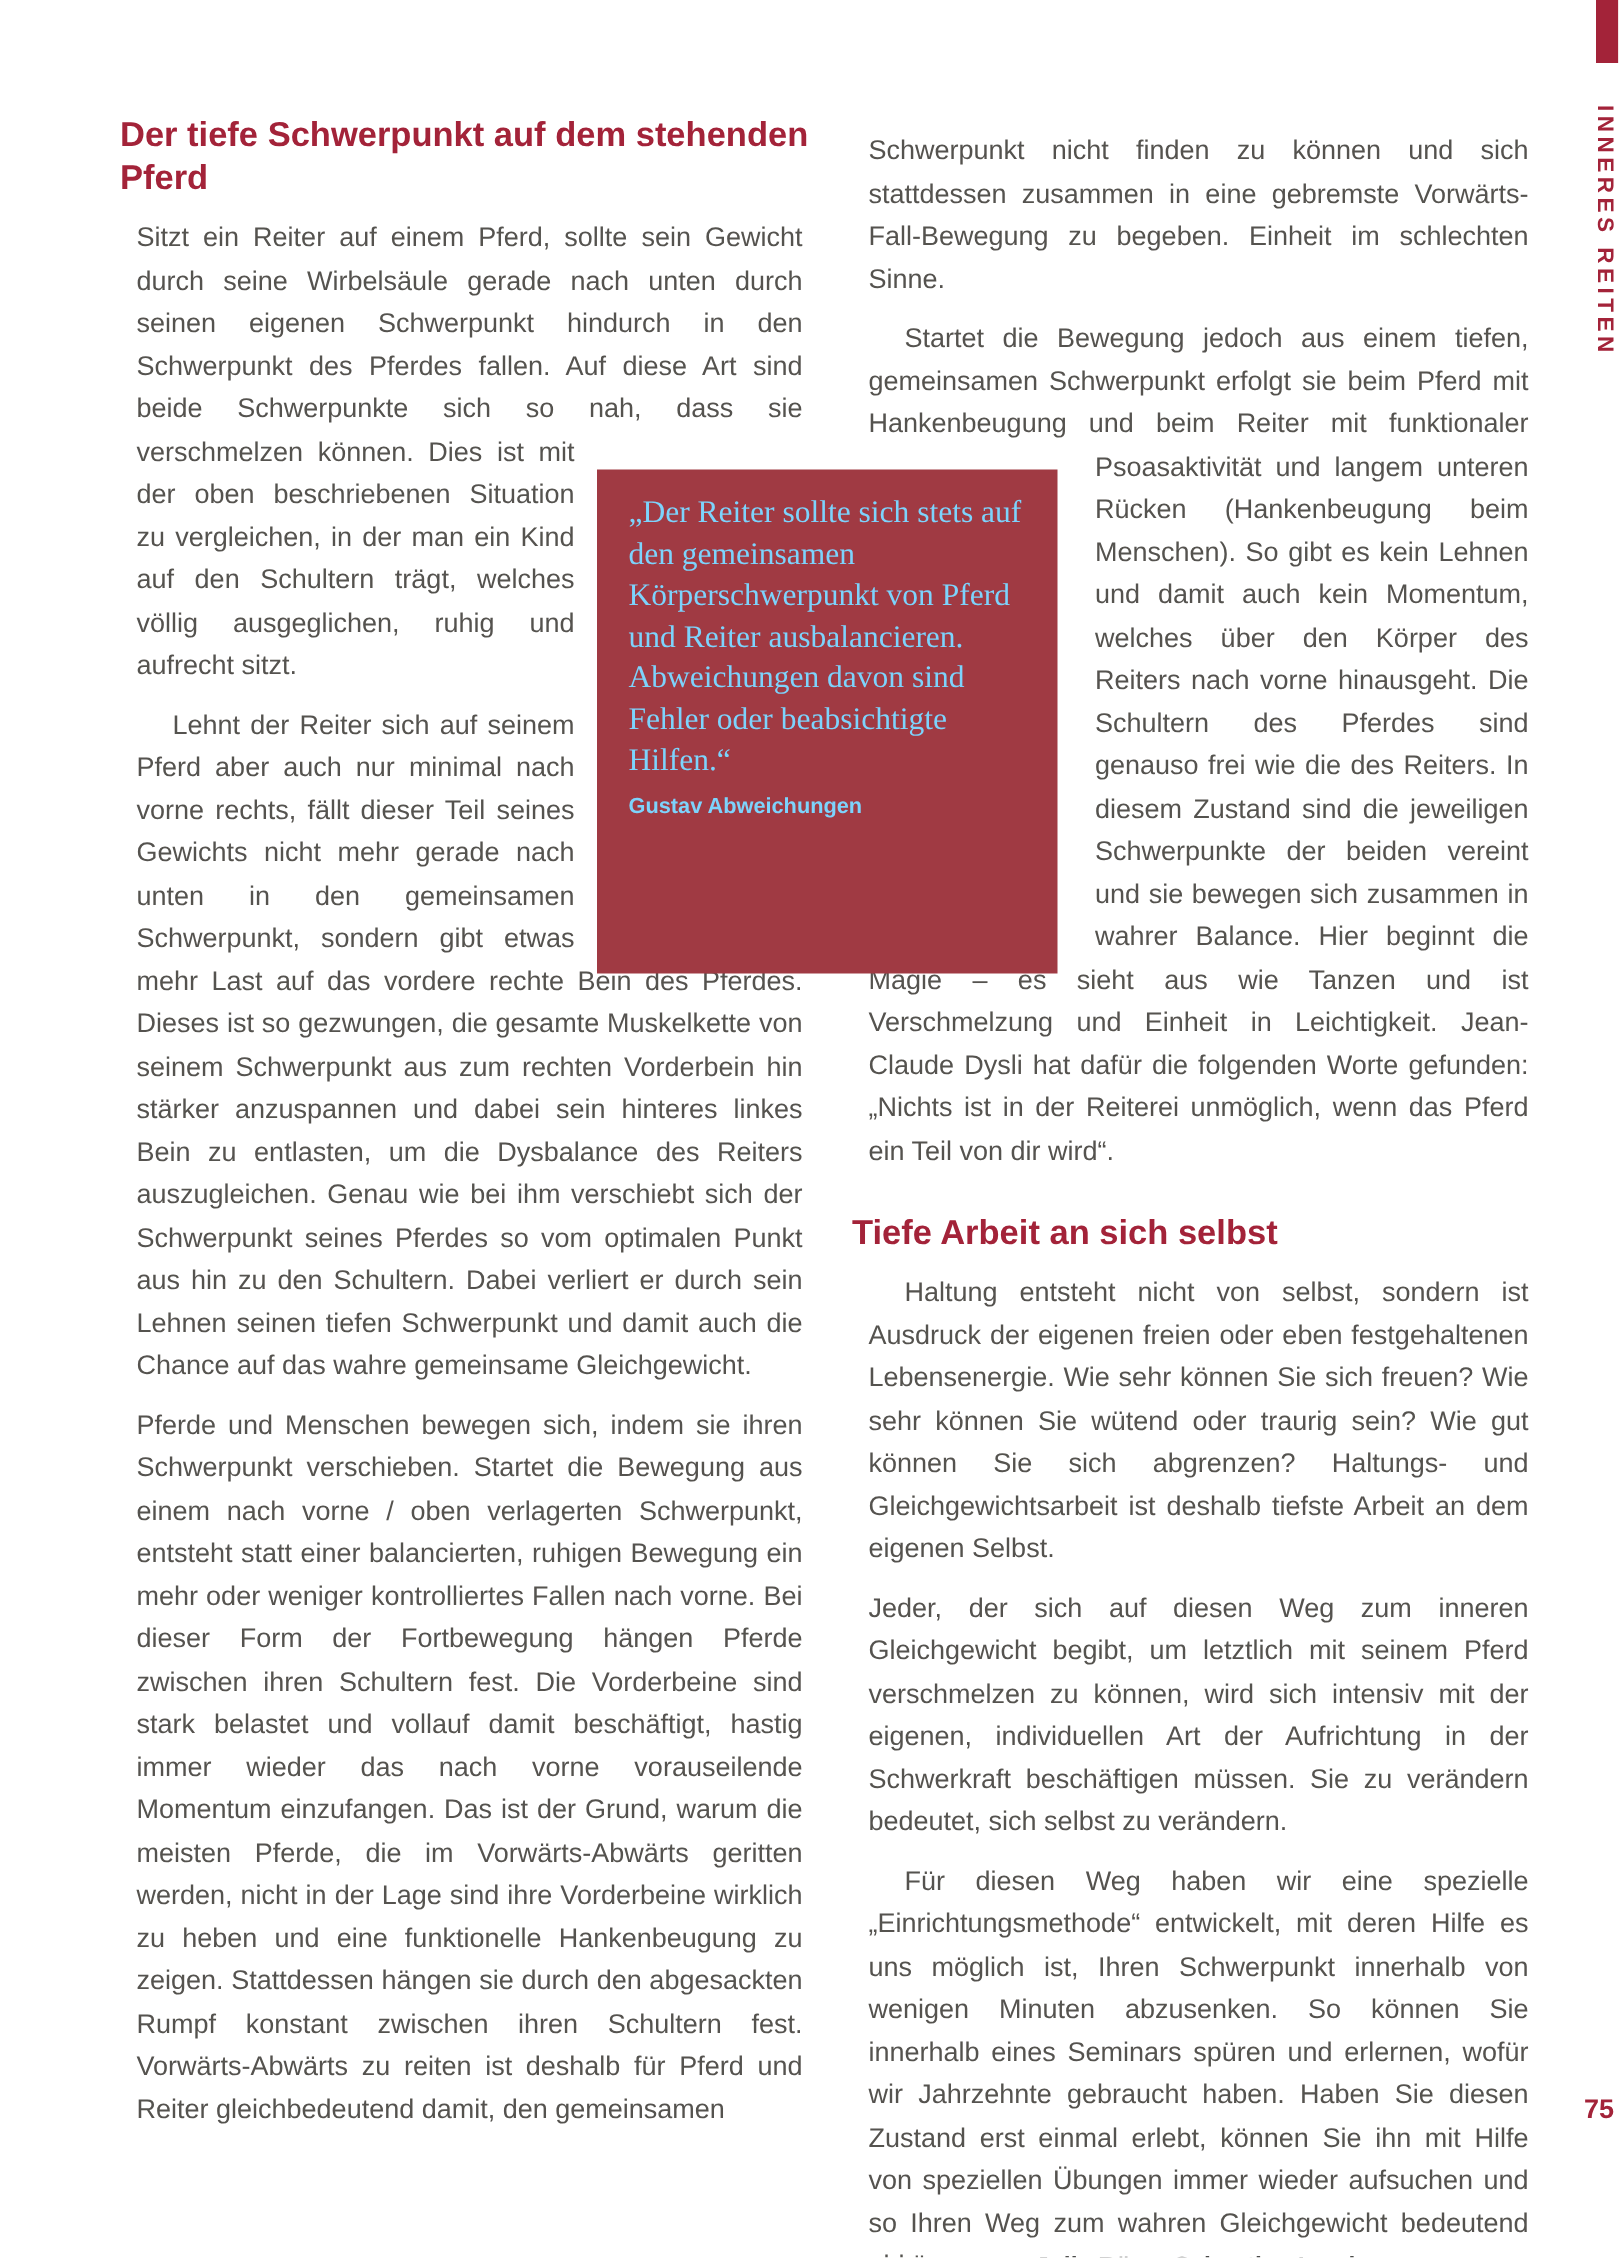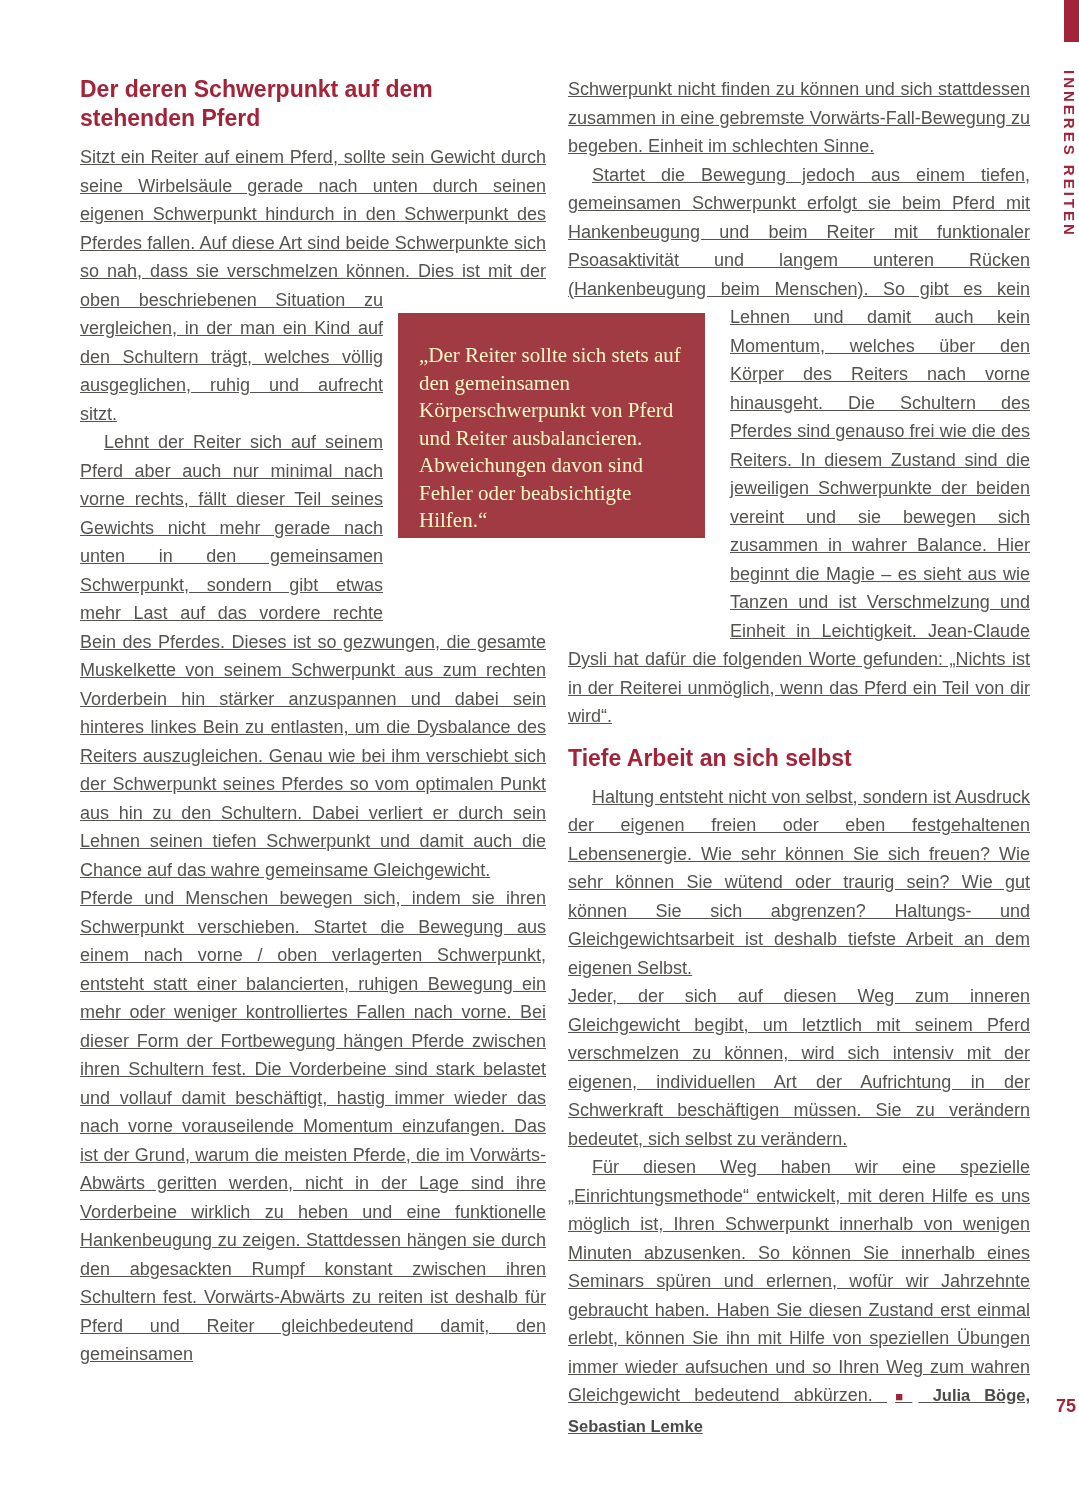--- a/index.html
+++ b/index.html
@@ -21,37 +21,37 @@
   .col-left  { left:80px;  width:466px; }
   .col-right { left:568px; width:462px; }
 
   .red-heading {
     color:var(--accent, #a32339);
     font-size:23px; line-height:29px;
     font-weight:bold;
     text-align:left; hyphens:none;
     margin:0 0 10px 0;
   }
-  .red-heading.sub { margin-top:13px; }
+  .red-heading.sub { margin-top:26px; }
 
-  p.para { margin:0;text-decoration:underline; }
+  p.para { margin:11px; }
   p.indent { text-indent:24px; }
 
   
   .push-right { float:right; width:0;    height:238px; }
   .wrap-right { float:right; clear:right; width:163px; height:308px; }
   .push-left  { float:left;  width:0;    height:236px; }
   .wrap-left  { float:left;  clear:left;  width:162px; height:312px; }
 
   .quote-box {
     position:absolute; left:398px; top:313px;
-    width:307px; height:225px;
+    width:307px; height:336px;
     background:var(--quote-bg, #a03a43);
-    color:#fef9c3;
-    padding:29px 20px 12px 21px;
+    color:#7dd3fc;
+    padding:15px 20px 12px 21px;
     overflow:hidden;
   }
   .quote-text {
     font-family:"Liberation Serif", serif;
     font-size:21px; line-height:27.5px;
     text-align:left;
   }
   .quote-author {
     font-size:14.5px; font-weight:bold;
     margin-top:9px;
@@ -89,21 +89,21 @@
   }
 </style>
 </head>
 <body>
 
 <div class="page">
 
   <div class="col col-left">
     <div class="push-right"></div>
     <div class="wrap-right"></div>
-    <h2 class="red-heading">Der deren Schwerpunkt auf dem stehenden Pferd</h2>
+    <h2 class="red-heading">Der tiefe Schwerpunkt auf dem stehenden Pferd</h2>
     <p class="para">Sitzt ein Reiter auf einem Pferd, sollte sein Gewicht durch seine Wirbelsäule gerade nach unten durch seinen eigenen Schwerpunkt hindurch in den Schwerpunkt des Pferdes fallen. Auf diese Art sind beide Schwerpunkte sich so nah, dass sie verschmelzen können. Dies ist mit der oben beschriebenen Situation zu vergleichen, in der man ein Kind auf den Schultern trägt, welches völlig ausgeglichen, ruhig und aufrecht sitzt.</p>
     <p class="para indent">Lehnt der Reiter sich auf seinem Pferd aber auch nur minimal nach vorne rechts, fällt dieser Teil seines Gewichts nicht mehr gerade nach unten in den gemeinsamen Schwerpunkt, sondern gibt etwas mehr Last auf das vordere rechte Bein des Pferdes. Dieses ist so gezwungen, die gesamte Muskelkette von seinem Schwerpunkt aus zum rechten Vorderbein hin stärker anzuspannen und dabei sein hinteres linkes Bein zu entlasten, um die Dysbalance des Reiters auszugleichen. Genau wie bei ihm verschiebt sich der Schwerpunkt seines Pferdes so vom optimalen Punkt aus hin zu den Schultern. Dabei verliert er durch sein Lehnen seinen tiefen Schwerpunkt und damit auch die Chance auf das wahre gemeinsame Gleichgewicht.</p>
     <p class="para">Pferde und Menschen bewegen sich, indem sie ihren Schwerpunkt verschieben. Startet die Bewegung aus einem nach vorne / oben verlagerten Schwerpunkt, entsteht statt einer balancierten, ruhigen Bewegung ein mehr oder weniger kontrolliertes Fallen nach vorne. Bei dieser Form der Fortbewegung hängen Pferde zwischen ihren Schultern fest. Die Vorderbeine sind stark belastet und vollauf damit beschäftigt, hastig immer wieder das nach vorne vorauseilende Momentum einzufangen. Das ist der Grund, warum die meisten Pferde, die im Vorwärts-Abwärts geritten werden, nicht in der Lage sind ihre Vorderbeine wirklich zu heben und eine funktionelle Hankenbeugung zu zeigen. Stattdessen hängen sie durch den abgesackten Rumpf konstant zwischen ihren Schultern fest. Vorwärts-Abwärts zu reiten ist deshalb für Pferd und Reiter gleichbedeutend damit, den gemeinsamen</p>
   </div>
 
   <div class="col col-right">
     <div class="push-left"></div>
     <div class="wrap-left"></div>
     <p class="para">Schwerpunkt nicht finden zu können und sich stattdessen zusammen in eine gebremste Vorwärts-Fall-Bewegung zu begeben. Einheit im schlechten Sinne.</p>
     <p class="para indent">Startet die Bewegung jedoch aus einem tiefen, gemeinsamen Schwerpunkt erfolgt sie beim Pferd mit Hankenbeugung und beim Reiter mit funktionaler Psoasaktivität und langem unteren Rücken (Hankenbeugung beim Menschen). So gibt es kein Lehnen und damit auch kein Momentum, welches über den Körper des Reiters nach vorne hinausgeht. Die Schultern des Pferdes sind genauso frei wie die des Reiters. In diesem Zustand sind die jeweiligen Schwerpunkte der beiden vereint und sie bewegen sich zusammen in wahrer Balance. Hier beginnt die Magie – es sieht aus wie Tanzen und ist Verschmelzung und Einheit in Leichtigkeit. Jean-Claude Dysli hat dafür die folgenden Worte gefunden: „Nichts ist in der Reiterei unmöglich, wenn das Pferd ein Teil von dir wird“.</p>

